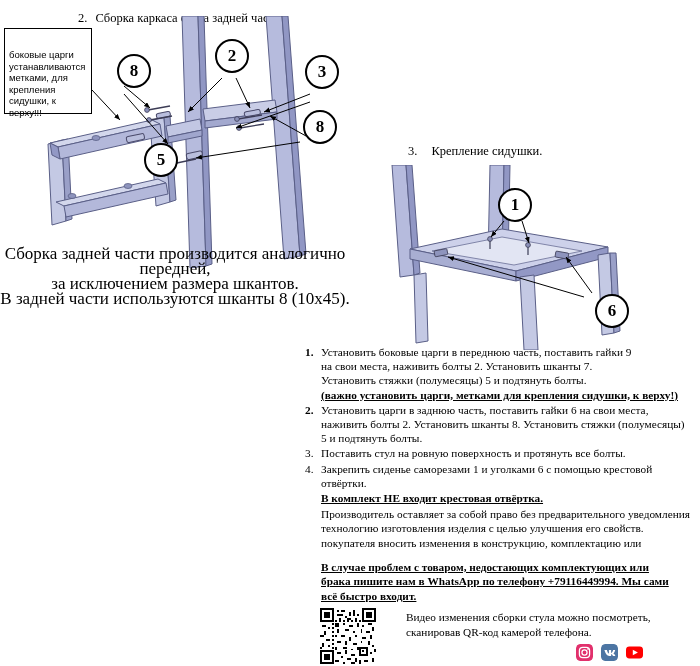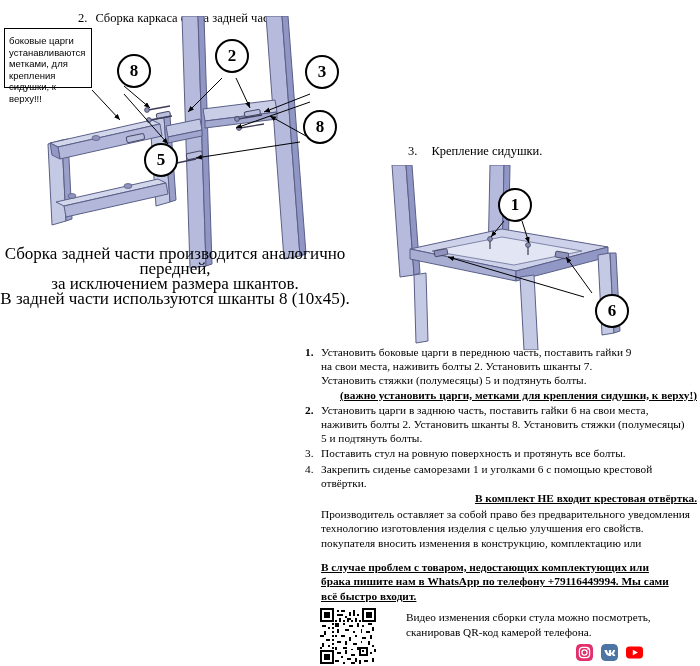--- a/index.html
+++ b/index.html
@@ -32,27 +32,27 @@
   #title-2 .num { margin-right: 8px; }
   #title-3 { left: 408px; top: 144px; }
   #title-3 .num { margin-right: 14px; }
 
   
   .note-box {
     position: absolute;
     left: 4px;
     top: 28px;
     width: 88px;
-    height: 60px;
+    height: 86px;
     border: 1px solid #000;
     background: #ffffff;
     font-family: "Liberation Sans", sans-serif;
     font-size: 9.5px;
     line-height: 11.5px;
-    padding: 6px 3px 0 4px;
+    padding: 20px 3px 0 4px;
     box-sizing: border-box;
     z-index: 6;
   }
 
   
   #fig1 {
     position: absolute;
     left: 0px;
     top: 16px;
     width: 350px;
@@ -110,21 +110,21 @@
     display: flex;
     margin-bottom: 1px;
   }
   .ins-num {
     width: 16px;
     flex: none;
     font-weight: bold;
   }
   .ins-num.plain { font-weight: normal; }
   .ins-body { flex: 1; }
-  .bu { font-weight: bold; text-decoration: underline; text-align: right; }
+  .bu { font-weight: bold; text-decoration: underline; }
 
   .para {
     margin-top: 2px;
   }
   .para.tight { margin-top: 0px; text-decoration: underline; }
 
   .warn-block {
     margin-top: 10px;
     font-weight: bold;
     text-decoration: underline;

